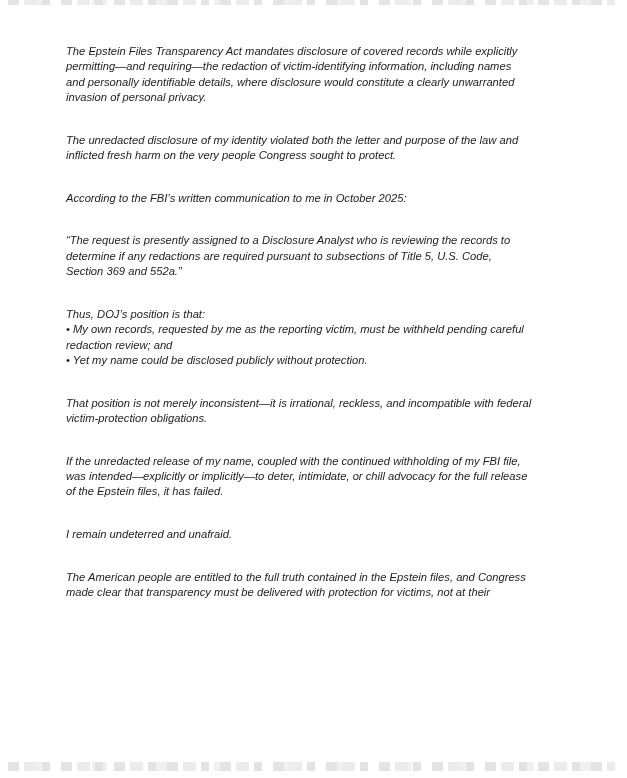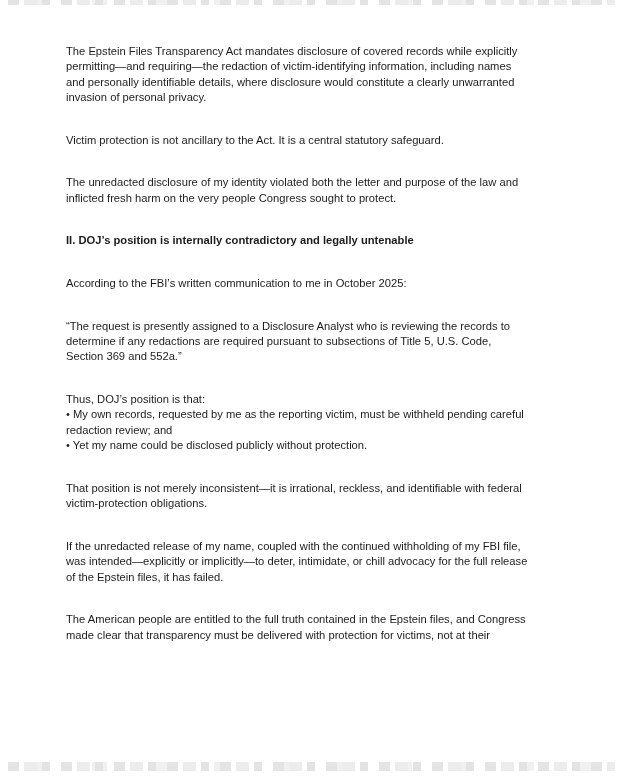--- a/index.html
+++ b/index.html
@@ -38,64 +38,64 @@
     top: 44px;
     width: 506px;
     color: #1c1c1c;
     font-size: 11.2px;
     line-height: 15.4px;
     letter-spacing: 0;
   }
   .content p {
     margin: 0 0 27.2px 0;
     white-space: pre-line;
+    font-style: italic;
   }
   .content p.heading {
     font-weight: bold;
   }
 </style>
 </head>
 <body>
 
 <div class="page">
 
   <div class="edge-strip top"></div>
 
   <div class="content">
     <p>The Epstein Files Transparency Act mandates disclosure of covered records while explicitly
 permitting—and requiring—the redaction of victim-identifying information, including names
 and personally identifiable details, where disclosure would constitute a clearly unwarranted
 invasion of personal privacy.</p>
 
-    <p>Victim protection is not ancillary to the Act. It is a central statutory safeguard.</p>
 
     <p>The unredacted disclosure of my identity violated both the letter and purpose of the law and
 inflicted fresh harm on the very people Congress sought to protect.</p>
 
-    <p class="heading">II. DOJ’s position is internally contradictory and legally untenable</p>
 
     <p>According to the FBI’s written communication to me in October 2025:</p>
 
     <p>“The request is presently assigned to a Disclosure Analyst who is reviewing the records to
 determine if any redactions are required pursuant to subsections of Title 5, U.S. Code,
 Section 369 and 552a.”</p>
 
     <p>Thus, DOJ’s position is that:
 • My own records, requested by me as the reporting victim, must be withheld pending careful
 redaction review; and
 • Yet my name could be disclosed publicly without protection.</p>
 
-    <p>That position is not merely inconsistent—it is irrational, reckless, and identifiable with federal
+    <p>That position is not merely inconsistent—it is irrational, reckless, and incompatible with federal
 victim-protection obligations.</p>
 
 
     <p>If the unredacted release of my name, coupled with the continued withholding of my FBI file,
 was intended—explicitly or implicitly—to deter, intimidate, or chill advocacy for the full release
 of the Epstein files, it has failed.</p>
 
+    <p>I remain undeterred and unafraid.</p>
 
     <p>The American people are entitled to the full truth contained in the Epstein files, and Congress
 made clear that transparency must be delivered with protection for victims, not at their</p>
   </div>
 
   <div class="edge-strip bottom"></div>
 
 </div>
 
 </body></html>

